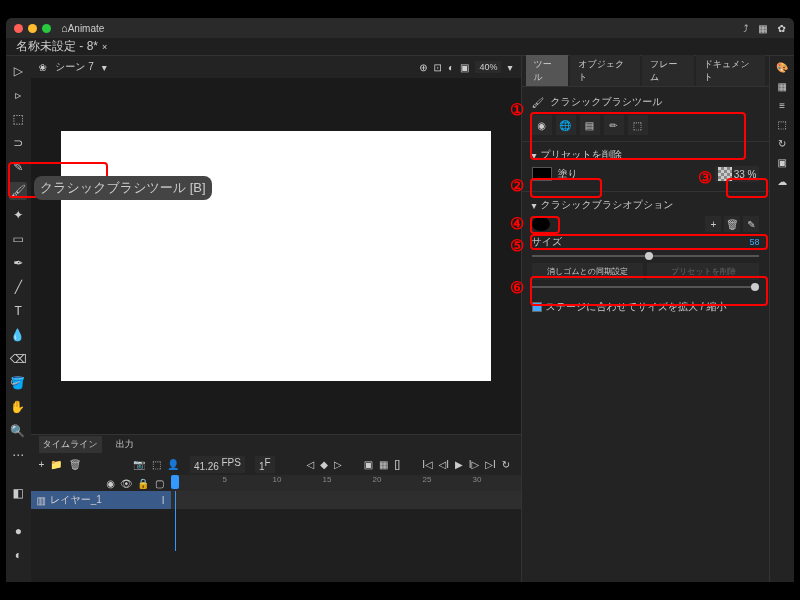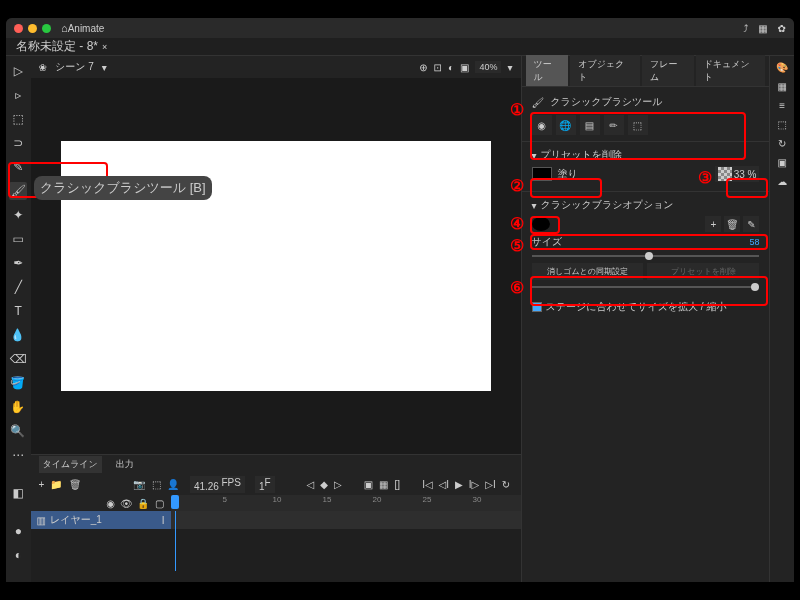--- a/index.html
+++ b/index.html
@@ -18,21 +18,21 @@
 .main{display:flex;height:calc(100% - 38px)}
 .toolbar{width:26px;background:#232323;display:flex;flex-direction:column;align-items:center;padding-top:6px;gap:6px}
 .tool{width:18px;height:18px;display:flex;align-items:center;justify-content:center;font-size:12px;cursor:pointer}
 .tool.sel{background:#3a3a3a;border-radius:2px}
 .center{flex:1;display:flex;flex-direction:column;background:#1a1a1a}
 .scene-bar{height:22px;display:flex;align-items:center;padding:0 8px;gap:8px;background:#232323}
 .scene-bar-right{margin-left:auto;display:flex;gap:6px;align-items:center}
 .zoom{background:#2a2a2a;padding:1px 4px;font-size:9px}
 .canvas-area{flex:1;display:flex;justify-content:center;align-items:center;position:relative;background:#1a1a1a;padding:20px}
 .canvas{background:#fff;width:430px;height:250px}
-.timeline-panel{height:128px;background:#1f1f1f;border-top:1px solid #333}
+.timeline-panel{height:148px;background:#1f1f1f;border-top:1px solid #333}
 .tl-tabs{height:18px;display:flex;align-items:center;padding:0 8px;gap:10px;background:#232323}
 .tl-tab{font-size:9px;padding:2px 4px}
 .tl-tab.active{background:#333}
 .tl-controls{height:22px;display:flex;align-items:center;padding:0 8px;gap:6px;background:#232323}
 .tl-icon{font-size:10px;cursor:pointer}
 .fps{background:#2a2a2a;padding:1px 4px;font-size:9px;margin-left:4px}
 .tl-body{flex:1;display:flex}
 .tl-layers{width:140px;background:#232323}
 .tl-layer-head{height:16px;display:flex;align-items:center;justify-content:flex-end;gap:5px;padding:0 6px}
 .tl-layer-row{height:18px;display:flex;align-items:center;padding:0 6px;background:#3a5a8a;gap:4px}

